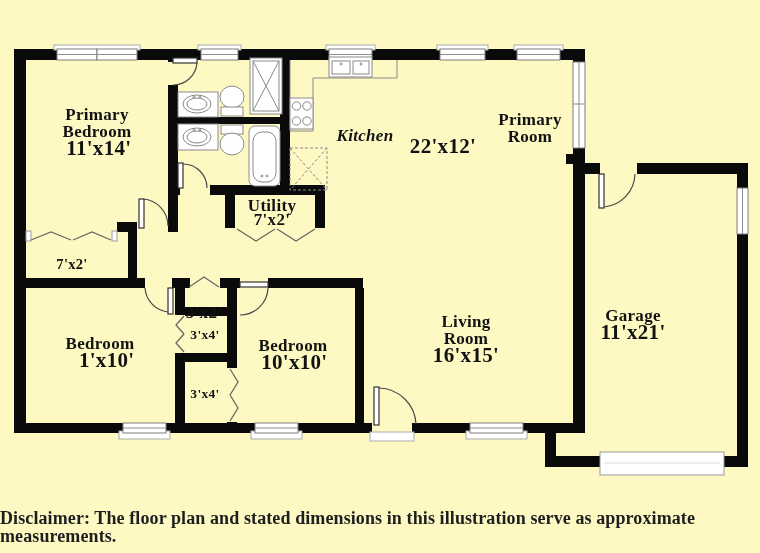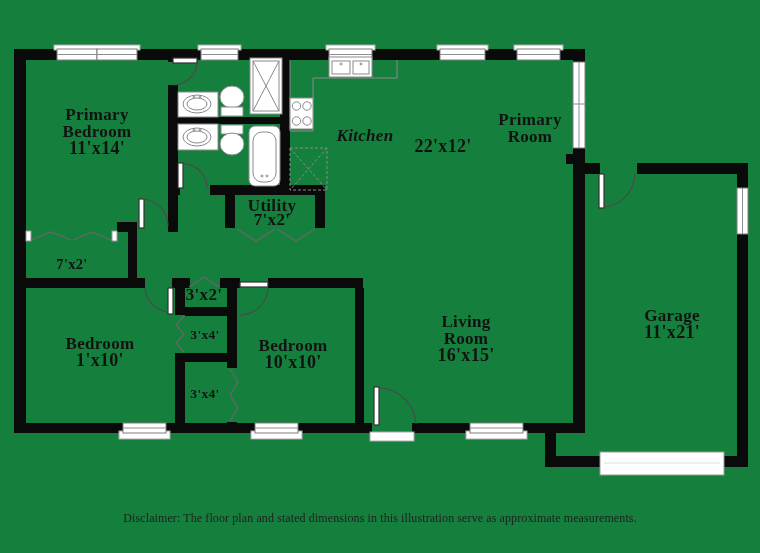--- a/index.html
+++ b/index.html
@@ -1,27 +1,27 @@
 <!DOCTYPE html>
 <html><head>
 <meta charset="utf-8">
 <style>
   html,body{margin:0;padding:0;background:#ffffff;}
-  .stage{position:relative;width:760px;height:553px;background:#15803d;overflow:hidden;
+  .stage{position:relative;width:760px;height:553px;background:#fef9c3;overflow:hidden;
          font-family:"Liberation Serif","DejaVu Serif",serif;}
   svg{position:absolute;left:0;top:0;}
   .lbl{position:absolute;color:#121212;font-weight:700;text-align:center;
        transform:translateX(-50%);white-space:nowrap;letter-spacing:.3px;line-height:17px;}
   .lbl span{display:block;}
   .room{font-size:17px;}
-  .dim{font-size:18px;}
+  .dim{font-size:21px;text-align:right;}
   .small{font-size:17px;line-height:13.5px;}
   .cdim{font-size:13.5px;}
-  .disclaimer{position:absolute;left:0;top:509px;width:100%;text-align:center;
-       color:#1e1e1e;font-weight:400;font-size:12px;line-height:18px;letter-spacing:.1px;}
+  .disclaimer{position:absolute;left:0;top:509px;width:100%;text-align:left;
+       color:#1e1e1e;font-weight:700;font-size:18px;line-height:18px;letter-spacing:.1px;}
 </style>
 </head>
 <body>
 
 <div class="stage">
 
   <svg width="760" height="553" viewBox="0 0 760 553">
 
     <g fill="#0a0a0a" stroke="none">
 
@@ -282,21 +282,21 @@
 
   <div class="lbl" style="left:72px;top:256px;font-size:14.5px;">
     <span>7'x2'</span>
   </div>
 
   <div class="lbl room" style="left:100px;top:335px;">
     <span>Bedroom</span>
     <span class="dim">1'x10'</span>
   </div>
 
-  <div class="lbl small" style="left:204px;top:288px;">
+  <div class="lbl small" style="left:204px;top:306px;">
     <span>3'x2'</span>
   </div>
 
   <div class="lbl cdim" style="left:205px;top:326px;">
     <span>3'x4'</span>
   </div>
 
   <div class="lbl cdim" style="left:205px;top:385px;">
     <span>3'x4'</span>
   </div>
@@ -305,21 +305,21 @@
     <span>Bedroom</span>
     <span class="dim">10'x10'</span>
   </div>
 
   <div class="lbl room" style="left:466px;top:313px;">
     <span>Living</span>
     <span>Room</span>
     <span class="dim">16'x15'</span>
   </div>
 
-  <div class="lbl room" style="left:672px;top:307px;">
+  <div class="lbl room" style="left:633px;top:307px;">
     <span>Garage</span>
     <span class="dim">11'x21'</span>
   </div>
 
   <div class="disclaimer">
     <span style="display:block">Disclaimer: The floor plan and stated dimensions in this illustration serve as approximate measurements.</span>
   </div>
 
 </div>
 

